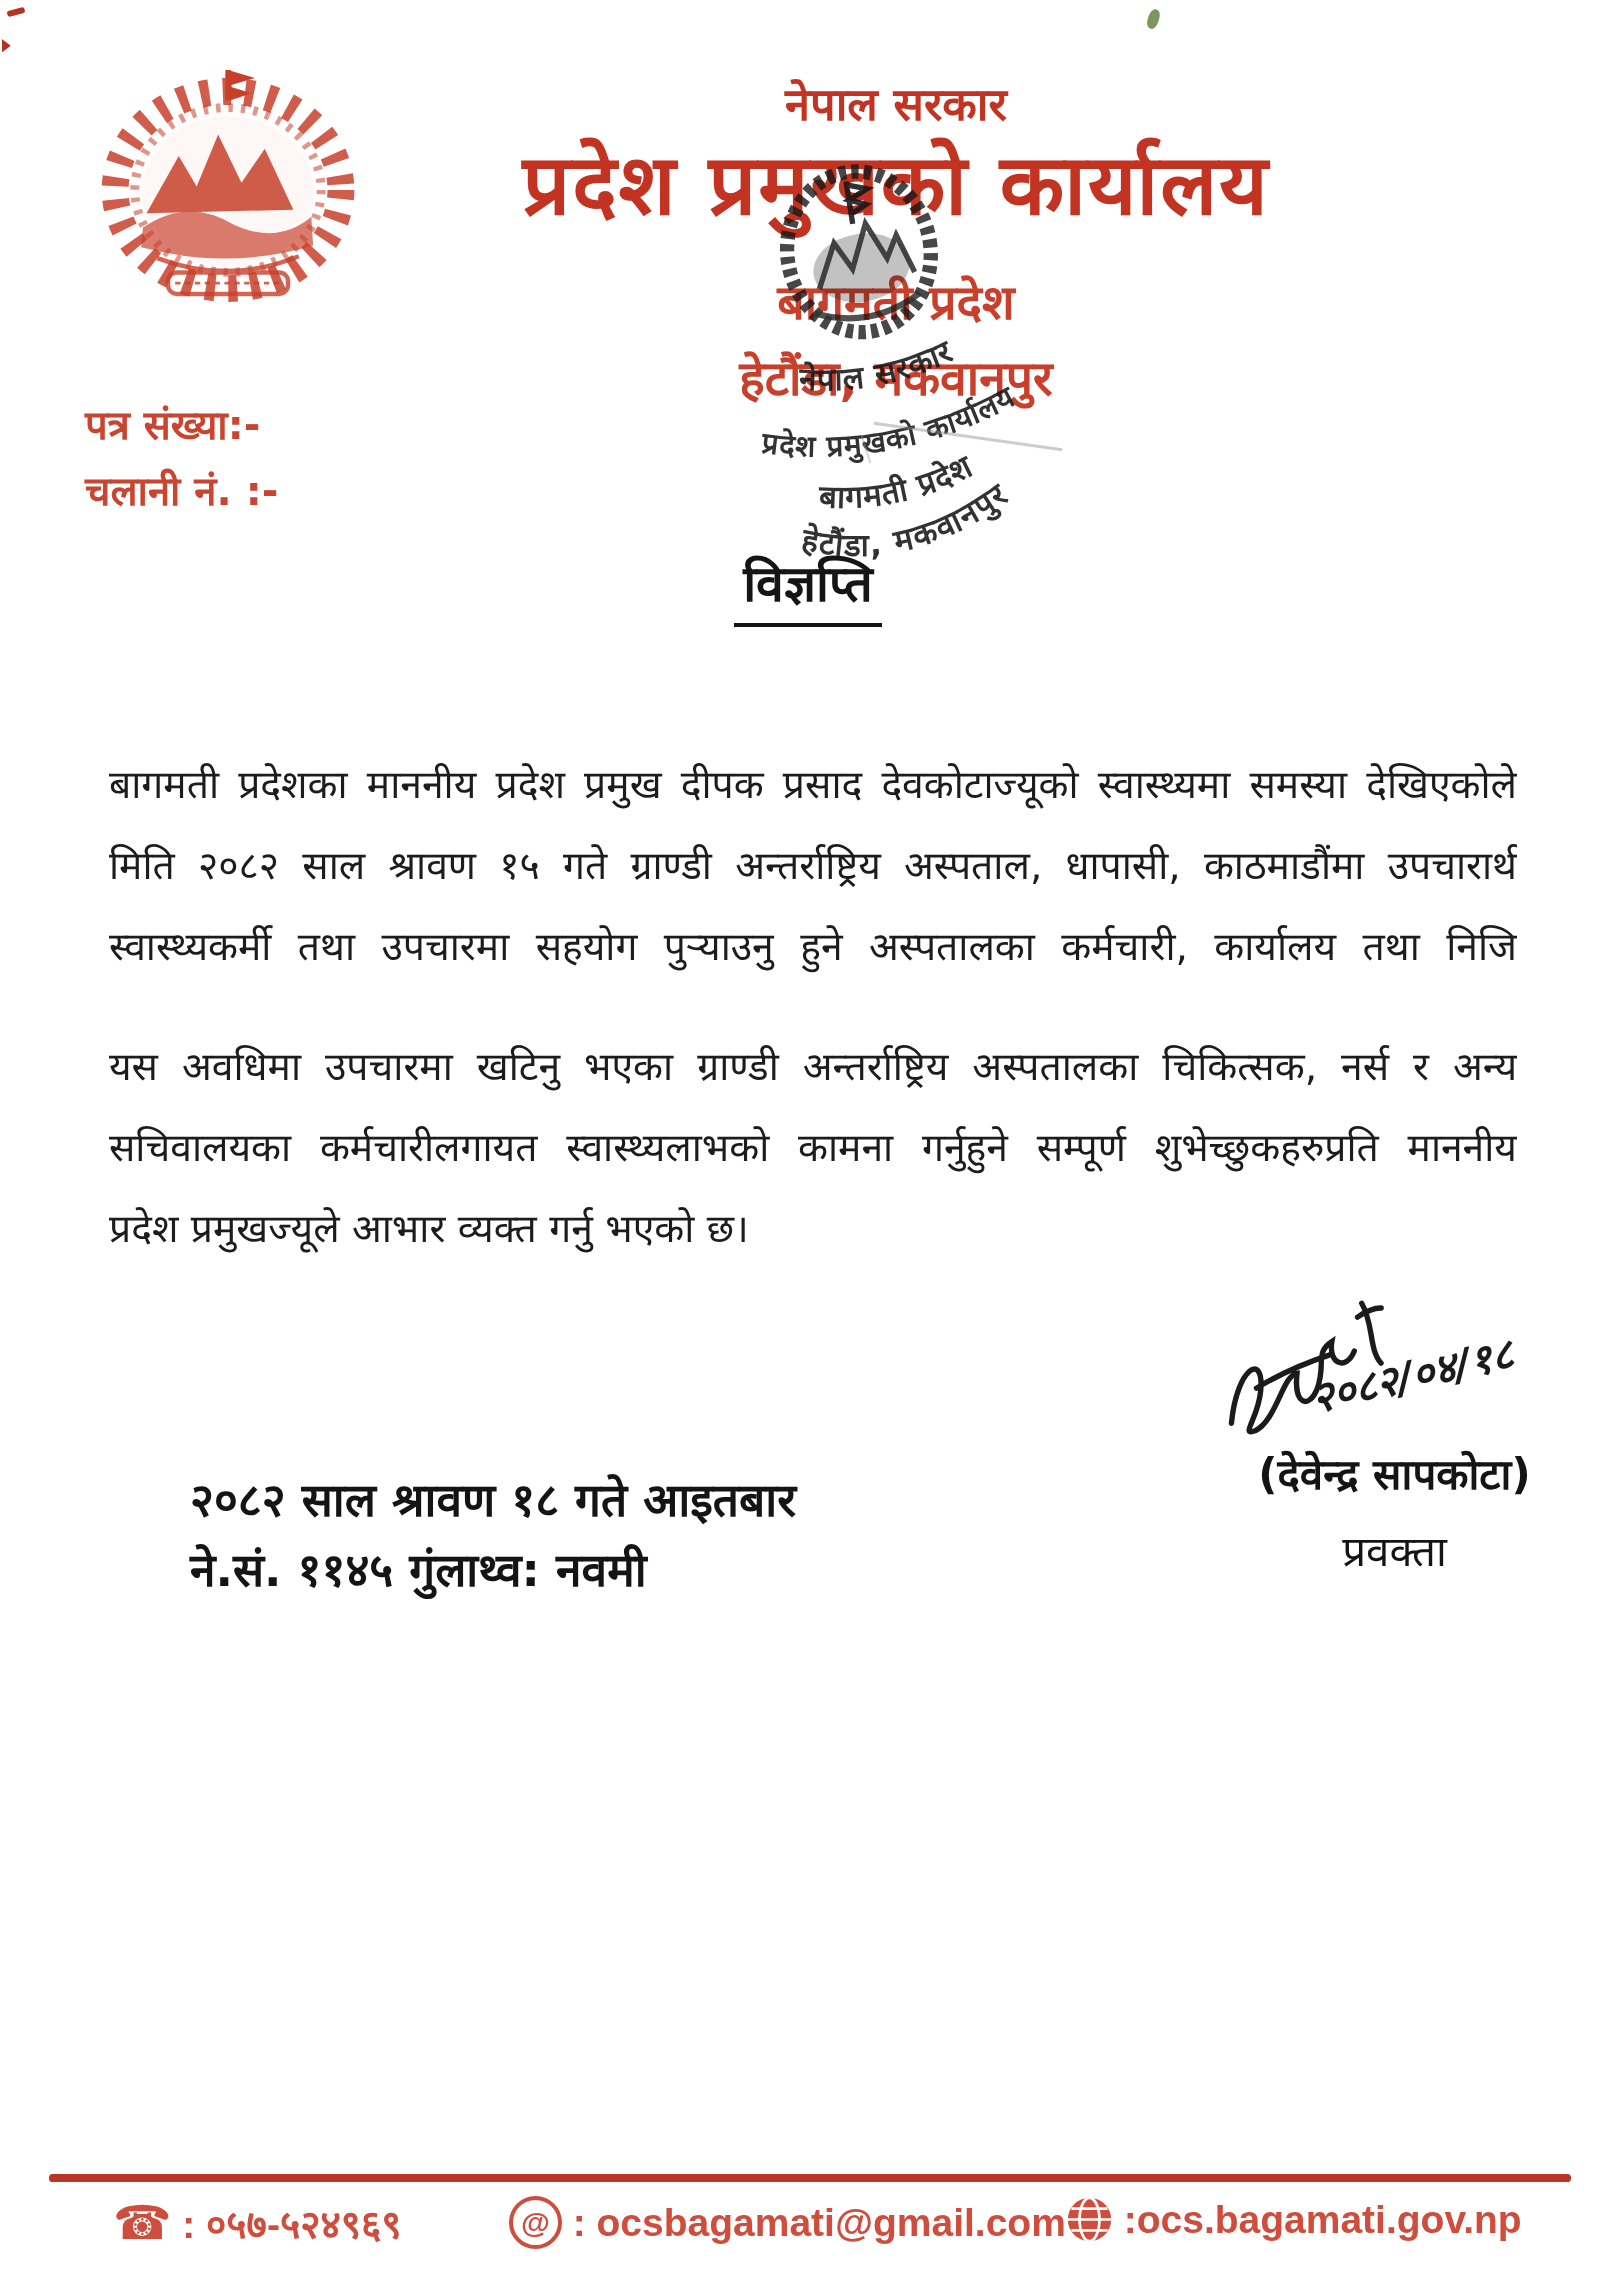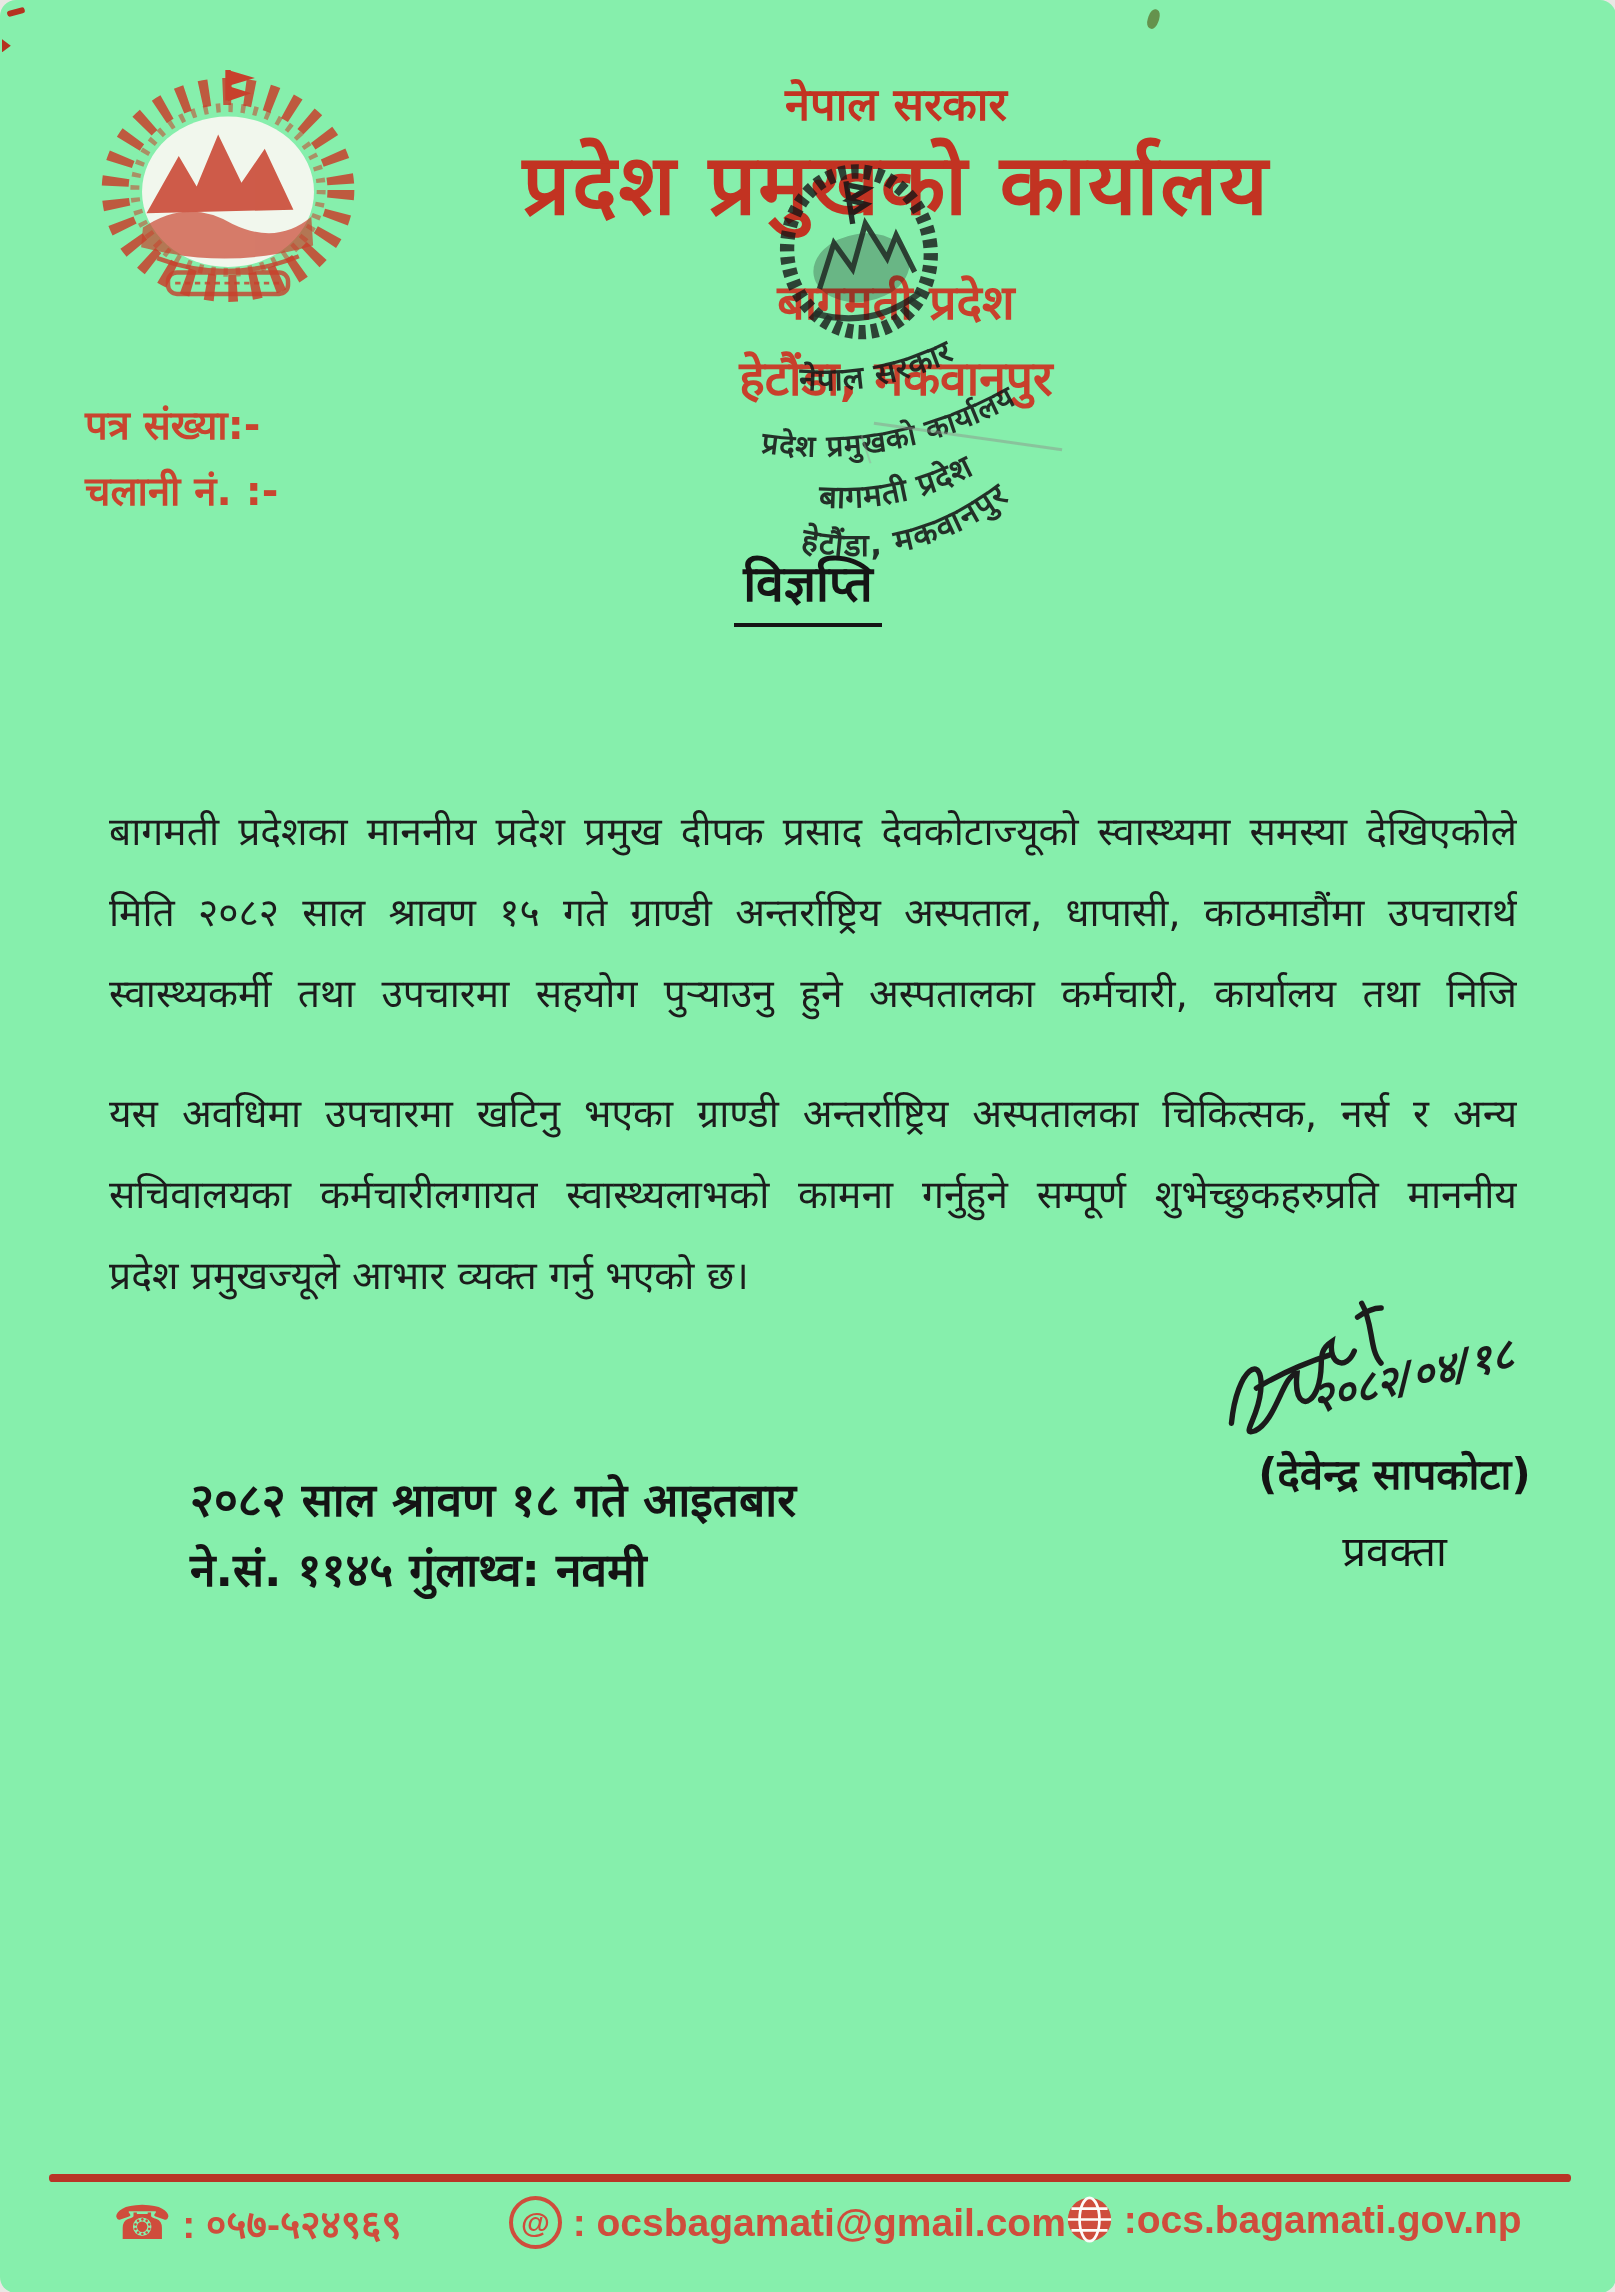--- a/index.html
+++ b/index.html
@@ -1,40 +1,39 @@
 <!DOCTYPE html>
 <html style="font-size:14.3px"><head>
 <meta charset="utf-8">
 <style>
   html,body{margin:0;padding:0;background:#e9e7e4;}
   .page{
     position:relative;width:1616px;height:2293px;margin:0 auto;
-    background:#86efac;overflow:hidden;
+    background:#ffffff;overflow:hidden;
     font-family:"DejaVu Sans",sans-serif;
-    border-radius:16px;
   }
   .abs{position:absolute;}
   
   .emblem{left:82px;top:59px;width:301px;height:253px;}
   .header-text{left:269px;top:72px;width:1254px;text-align:center;color:#c23322;}
   .gov-line{font-size:45px;font-weight:bold;}
   .office-line{font-size:84px;font-weight:bold;line-height:1.12;margin-top:5.4px;letter-spacing:1.8px;}
   .province-line{font-size:48px;font-weight:bold;margin-top:36px;color:#c8402c;}
   .location-line{font-size:48px;font-weight:bold;margin-top:10.7px;color:#c8402c;}
   
   .stamp{left:670px;top:145px;width:412px;height:452px;transform:rotate(-9deg);opacity:.88;}
   .stamp text{font-family:"DejaVu Sans",sans-serif;font-weight:bold;fill:#161616;}
   
   .ref-block{left:85px;top:392px;color:#c9452f;font-size:40px;font-weight:bold;line-height:66px;}
   
   .title-wrap{left:0;top:548px;width:100%;text-align:center;}
   .doc-title{display:inline-block;font-size:50px;font-weight:bold;color:#151515;
              border-bottom:4.5px solid #151515;padding:0 9px 7.2px;}
   
-  .body-block{left:109px;top:791px;width:1408px;color:#1c1c1c;font-size:39px;}
+  .body-block{left:109px;top:744px;width:1408px;color:#1c1c1c;font-size:39px;}
   .bline{line-height:81px;height:81px;overflow:hidden;text-align:justify;text-align-last:justify;}
   .bline.short{text-align:right;text-align-last:left;}
   .bline.p2{margin-top:39px;}
   
   .sig-svg{left:1200px;top:1272px;width:376px;height:179px;}
   .sig-svg text{font-size:47px;font-weight:bold;fill:#1b1b1b;font-style:italic;}
   .sign-block{left:1220px;top:1444px;width:349px;text-align:center;color:#141414;}
   .sign-name{font-size:42px;font-weight:bold;}
   .sign-desig{font-size:42px;font-weight:normal;margin-top:19.7px;}
   .date-block{left:190px;top:1465px;color:#141414;font-size:46px;font-weight:bold;line-height:70px;}

